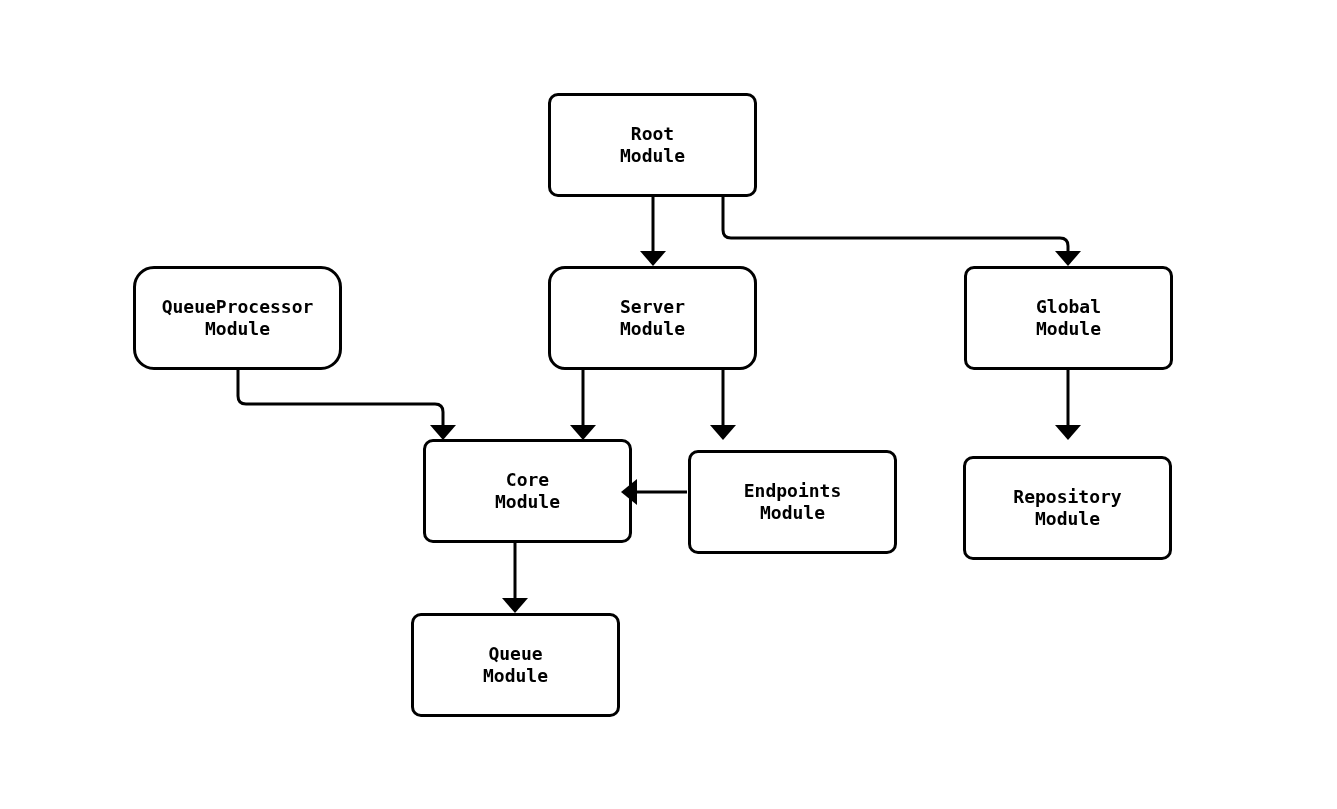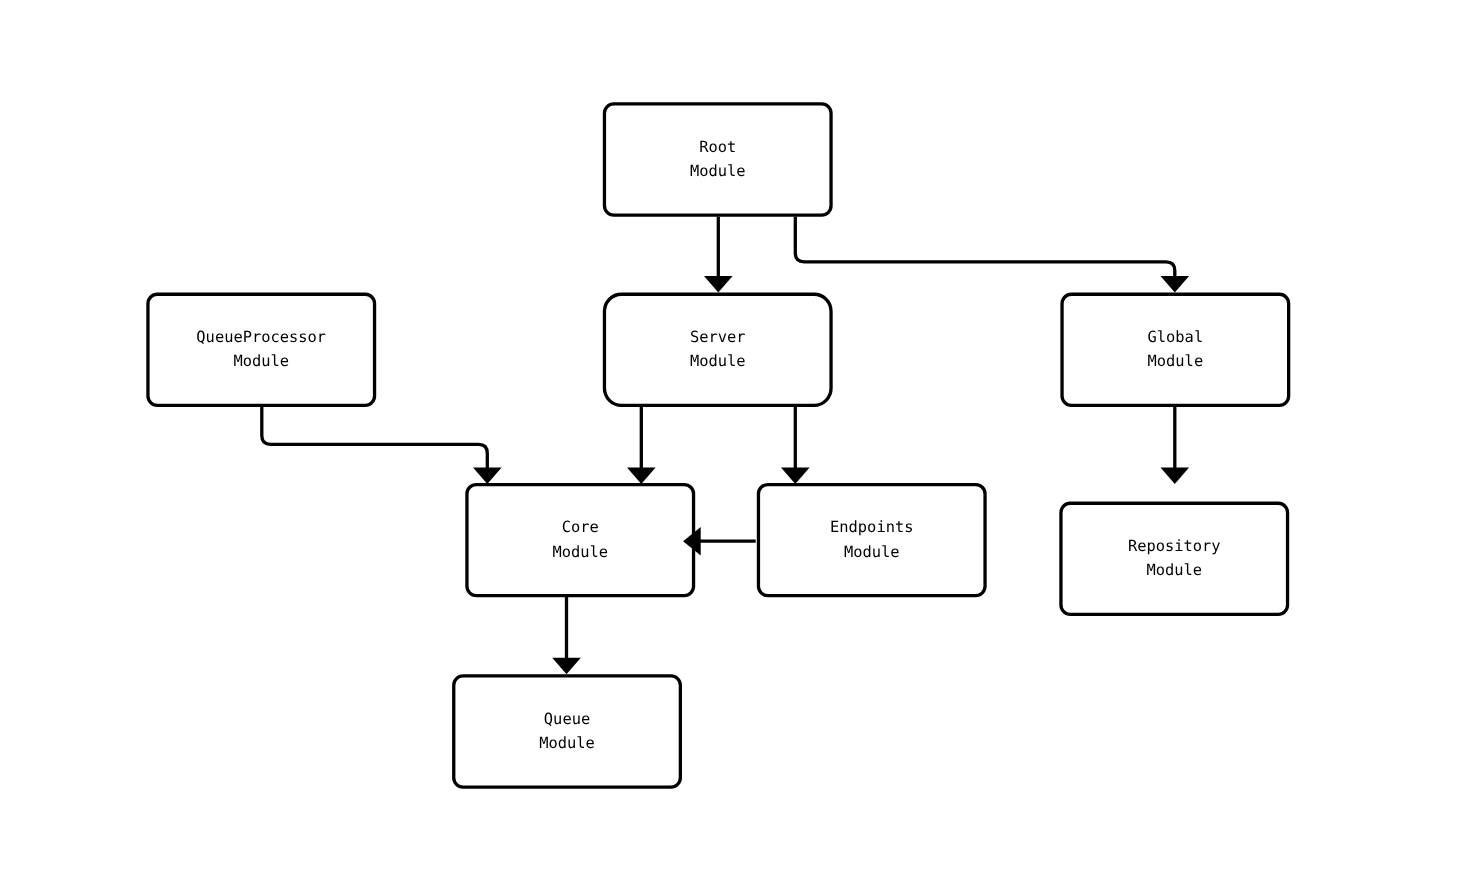--- a/index.html
+++ b/index.html
@@ -21,22 +21,22 @@
     height: 104px;
     box-sizing: border-box;
     background: #ffffff;
     border: 3px solid #000000;
     border-radius: 10px;
     display: flex;
     align-items: center;
     justify-content: center;
     text-align: center;
     white-space: pre-line;
-    font-weight: normal;
-    font-size: 14px;
+    font-weight: bold;
+    font-size: 18px;
     line-height: 22px;
     color: #000000;
   }
   svg.edges {
     position: absolute;
     left: 0;
     top: 0;
     pointer-events: none;
   }
   svg.edges path {
@@ -51,33 +51,33 @@
   }
 </style>
 </head>
 <body>
 
 <div id="canvas">
 
   <div class="node" style="left:548px; top:93px;">Root
 Module</div>
 
-  <div class="node" style="left:133px; top:266px;">QueueProcessor
+  <div class="node" style="left:133px; top:266px;border-radius:21px;">QueueProcessor
 Module</div>
 
   <div class="node" style="left:548px; top:266px;border-radius:17px;">Server
 Module</div>
 
   <div class="node" style="left:964px; top:266px;">Global
 Module</div>
 
   <div class="node" style="left:423px; top:439px;">Core
 Module</div>
 
-  <div class="node" style="left:688px; top:439px;">Endpoints
+  <div class="node" style="left:688px; top:450px;">Endpoints
 Module</div>
 
   <div class="node" style="left:963px; top:456px;">Repository
 Module</div>
 
   <div class="node" style="left:411px; top:613px;">Queue
 Module</div>
 
   <svg class="edges" width="1337" height="809" viewBox="0 0 1337 809">
 

